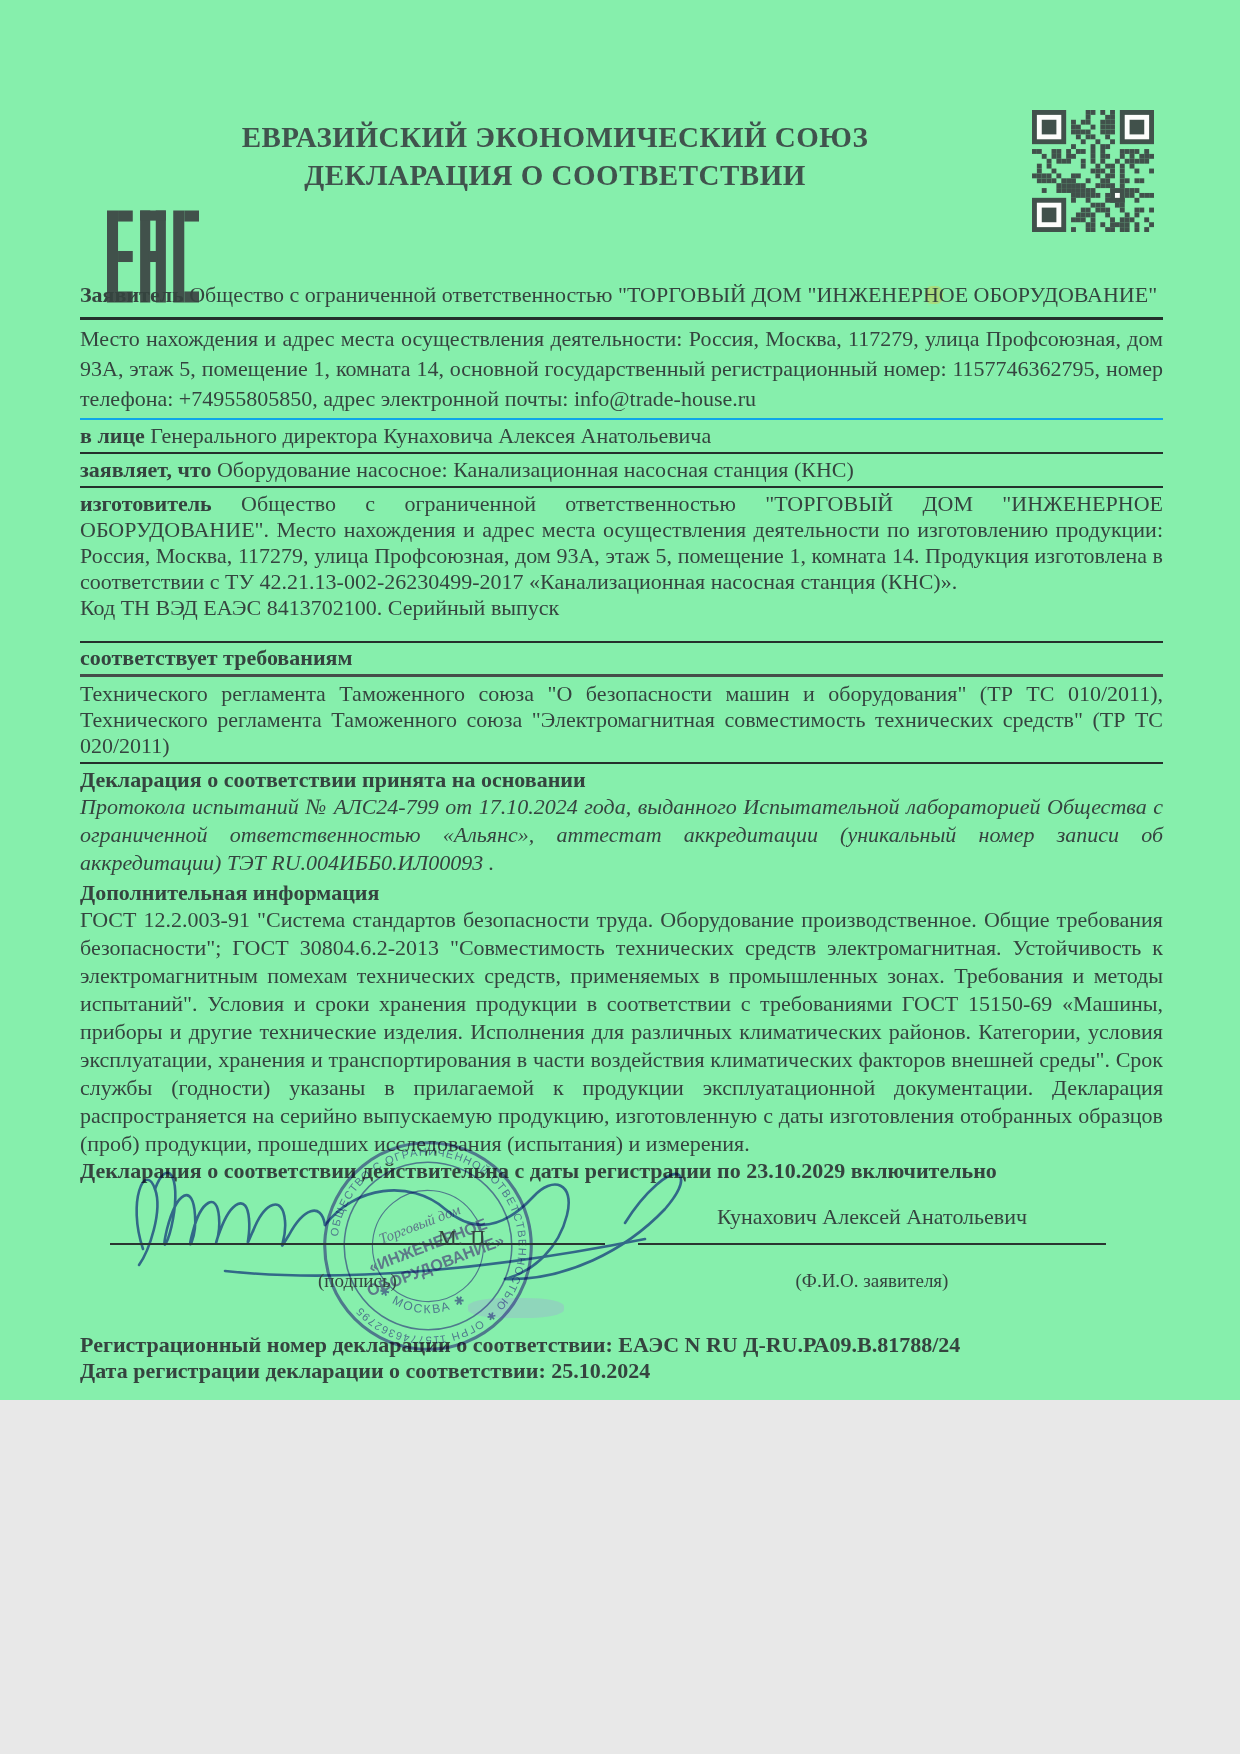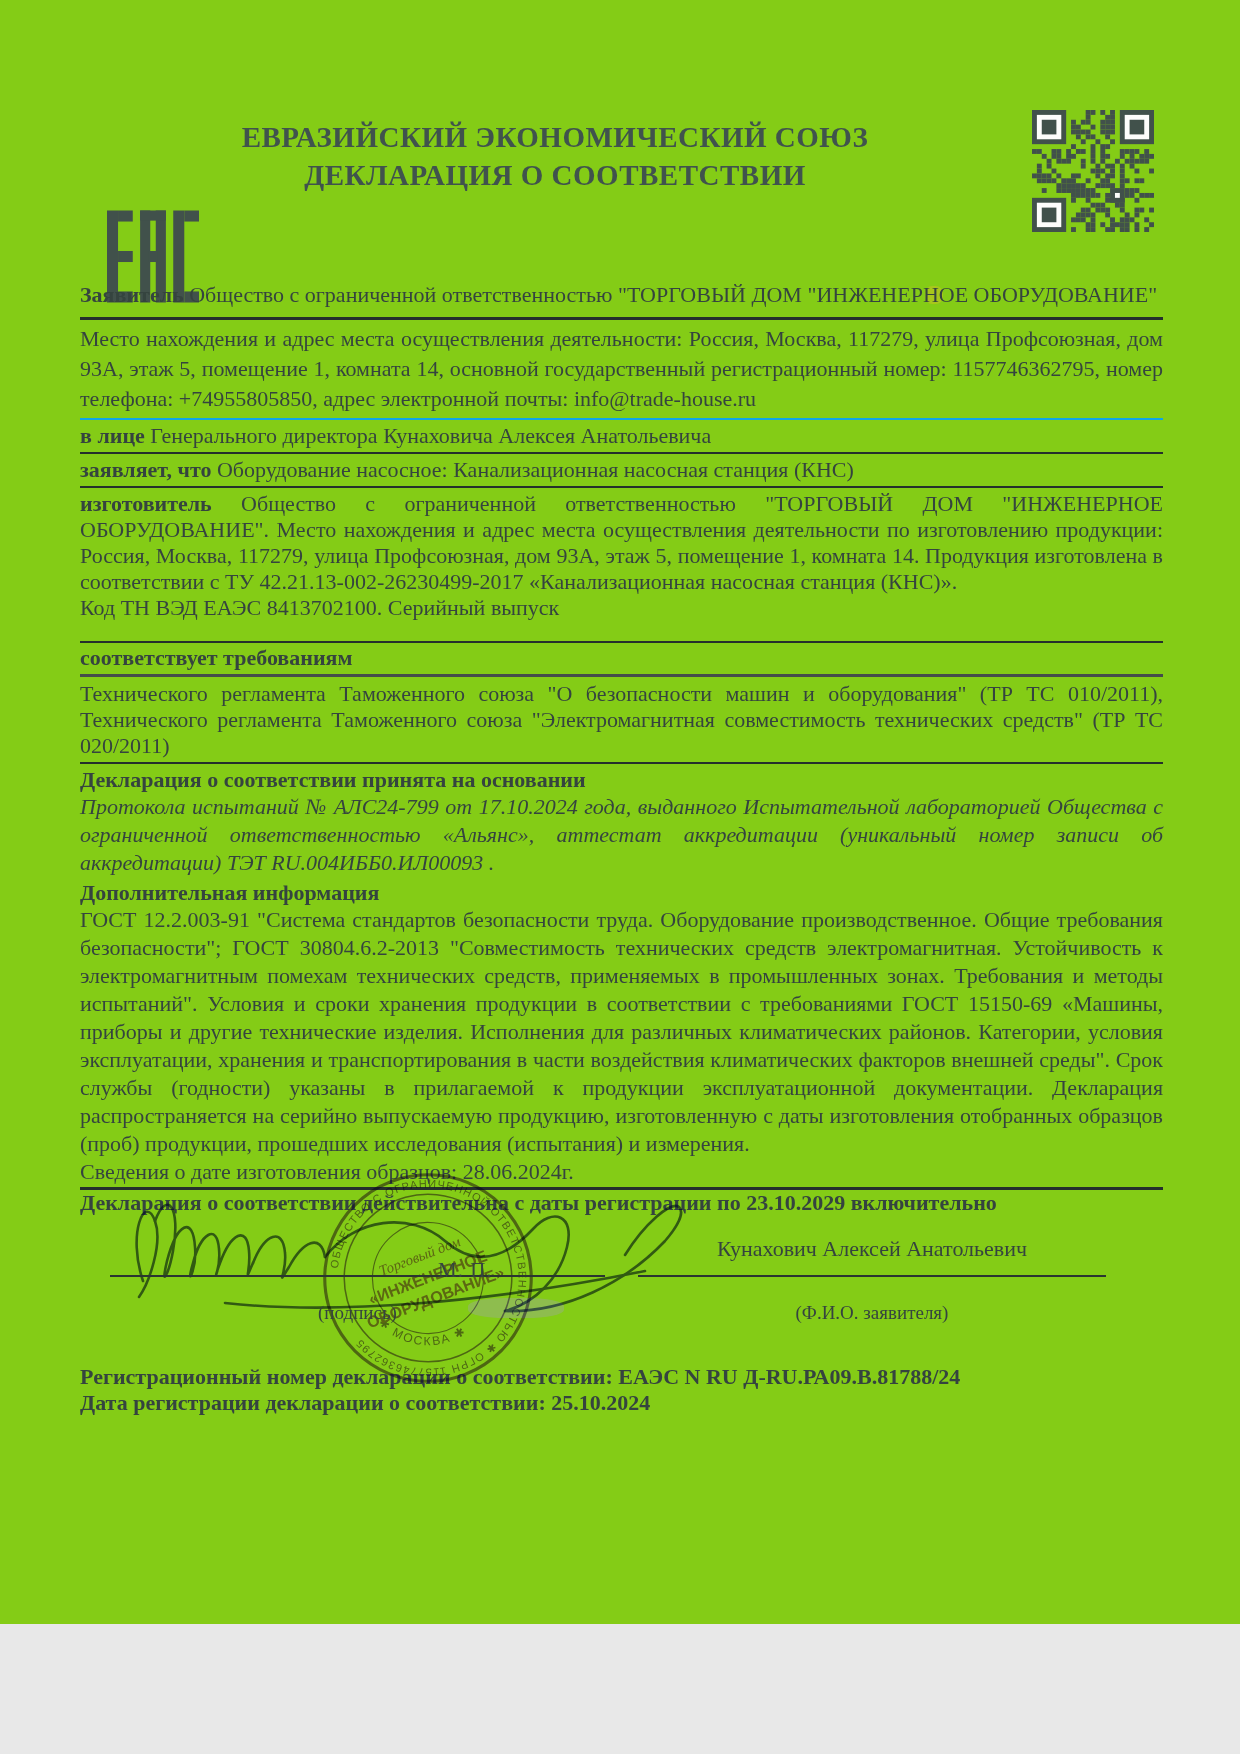--- a/index.html
+++ b/index.html
@@ -1,18 +1,18 @@
 <!DOCTYPE html>
 <html><head>
 <meta charset="utf-8">
 <style>
   html,body{margin:0;padding:0;background:#e8e8e8;}
   .page{
-    position:relative;width:1240px;height:1624px;margin:0 auto;
-    background:#84cc16;overflow:hidden;
+    position:relative;width:1240px;height:1400px;margin:0 auto;
+    background:#86efac;overflow:hidden;
     font-family:"Liberation Serif","DejaVu Serif",serif;
     color:#35443f;
   }
   .title{
     position:absolute;left:60px;top:118px;width:990px;text-align:center;
     font-weight:bold;font-size:29px;line-height:38px;color:#40534d;letter-spacing:.5px;
   }
   .eac{position:absolute;left:107px;top:210px;width:92px;height:93px;}
   .qr{position:absolute;left:1032px;top:106px;width:122px;height:130px;}
   .content{position:absolute;left:80px;top:276px;width:1083px;font-size:22px;}
@@ -321,21 +321,20 @@
 
     <p class="r-heading">Декларация о соответствии принята на основании</p>
 
     <p class="r-basis">Протокола испытаний № АЛС24-799 от 17.10.2024 года, выданного Испытательной лабораторией Общества с ограниченной ответственностью «Альянс», аттестат аккредитации (уникальный номер записи об аккредитации)  ТЭТ RU.004ИББ0.ИЛ00093 .</p>
 
 
     <p class="r-heading">Дополнительная информация</p>
 
     <p class="r-gost">ГОСТ 12.2.003-91 "Система стандартов безопасности труда. Оборудование производственное. Общие требования безопасности"; ГОСТ 30804.6.2-2013 "Совместимость технических средств электромагнитная. Устойчивость к электромагнитным помехам технических средств, применяемых в промышленных зонах. Требования и методы испытаний". Условия и сроки хранения продукции в соответствии с требованиями ГОСТ 15150-69 «Машины, приборы и другие технические изделия. Исполнения для различных климатических районов. Категории, условия эксплуатации, хранения и транспортирования в части воздействия климатических факторов внешней среды". Срок службы (годности) указаны в прилагаемой к продукции эксплуатационной документации. Декларация распространяется на серийно выпускаемую продукцию, изготовленную с даты изготовления отобранных образцов (проб) продукции, прошедших исследования (испытания) и измерения.</p>
 
-    <p class="r-samples">Сведения о дате изготовления образцов: 28.06.2024г.</p>
 
     <p class="r-validity">Декларация о соответствии  действительна с даты регистрации по 23.10.2029 включительно</p>
 
     <div class="sig-block">
 
       <svg class="stamp" viewBox="0 0 232 232" aria-hidden="true">
         <defs>
           <path id="ringPath" d="M 23,116 A 93,93 0 1 1 209,116 A 93,93 0 1 1 23,116"></path>
           <path id="bottomPath" d="M 47,116 A 69,69 0 0 0 185,116"></path>
         </defs>

